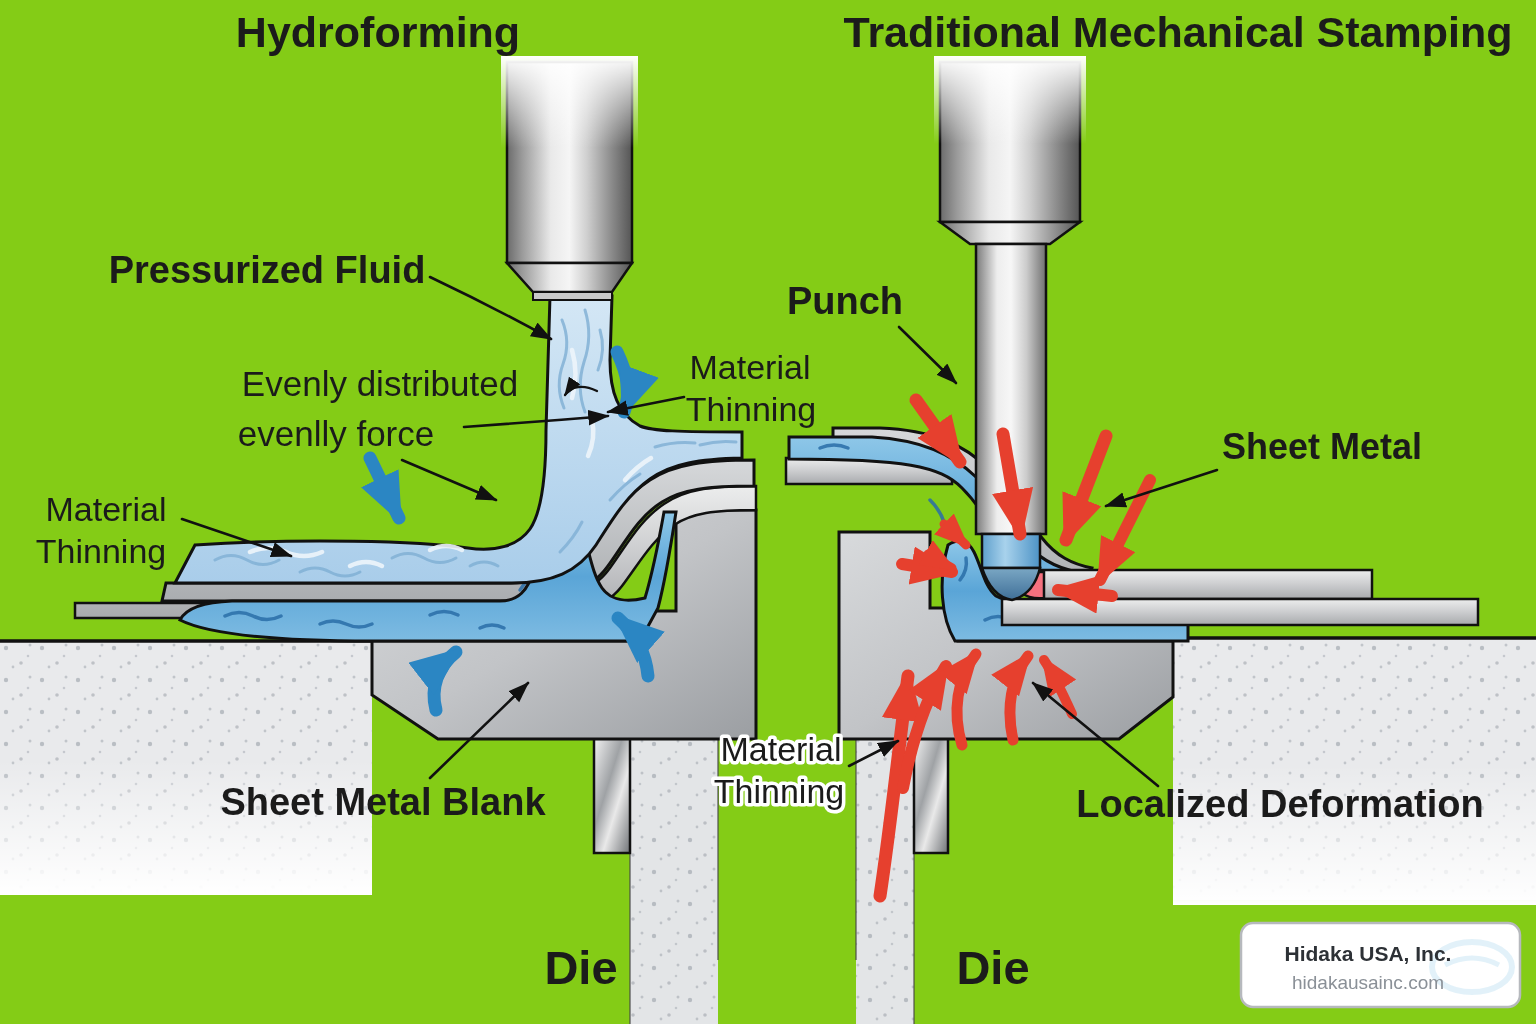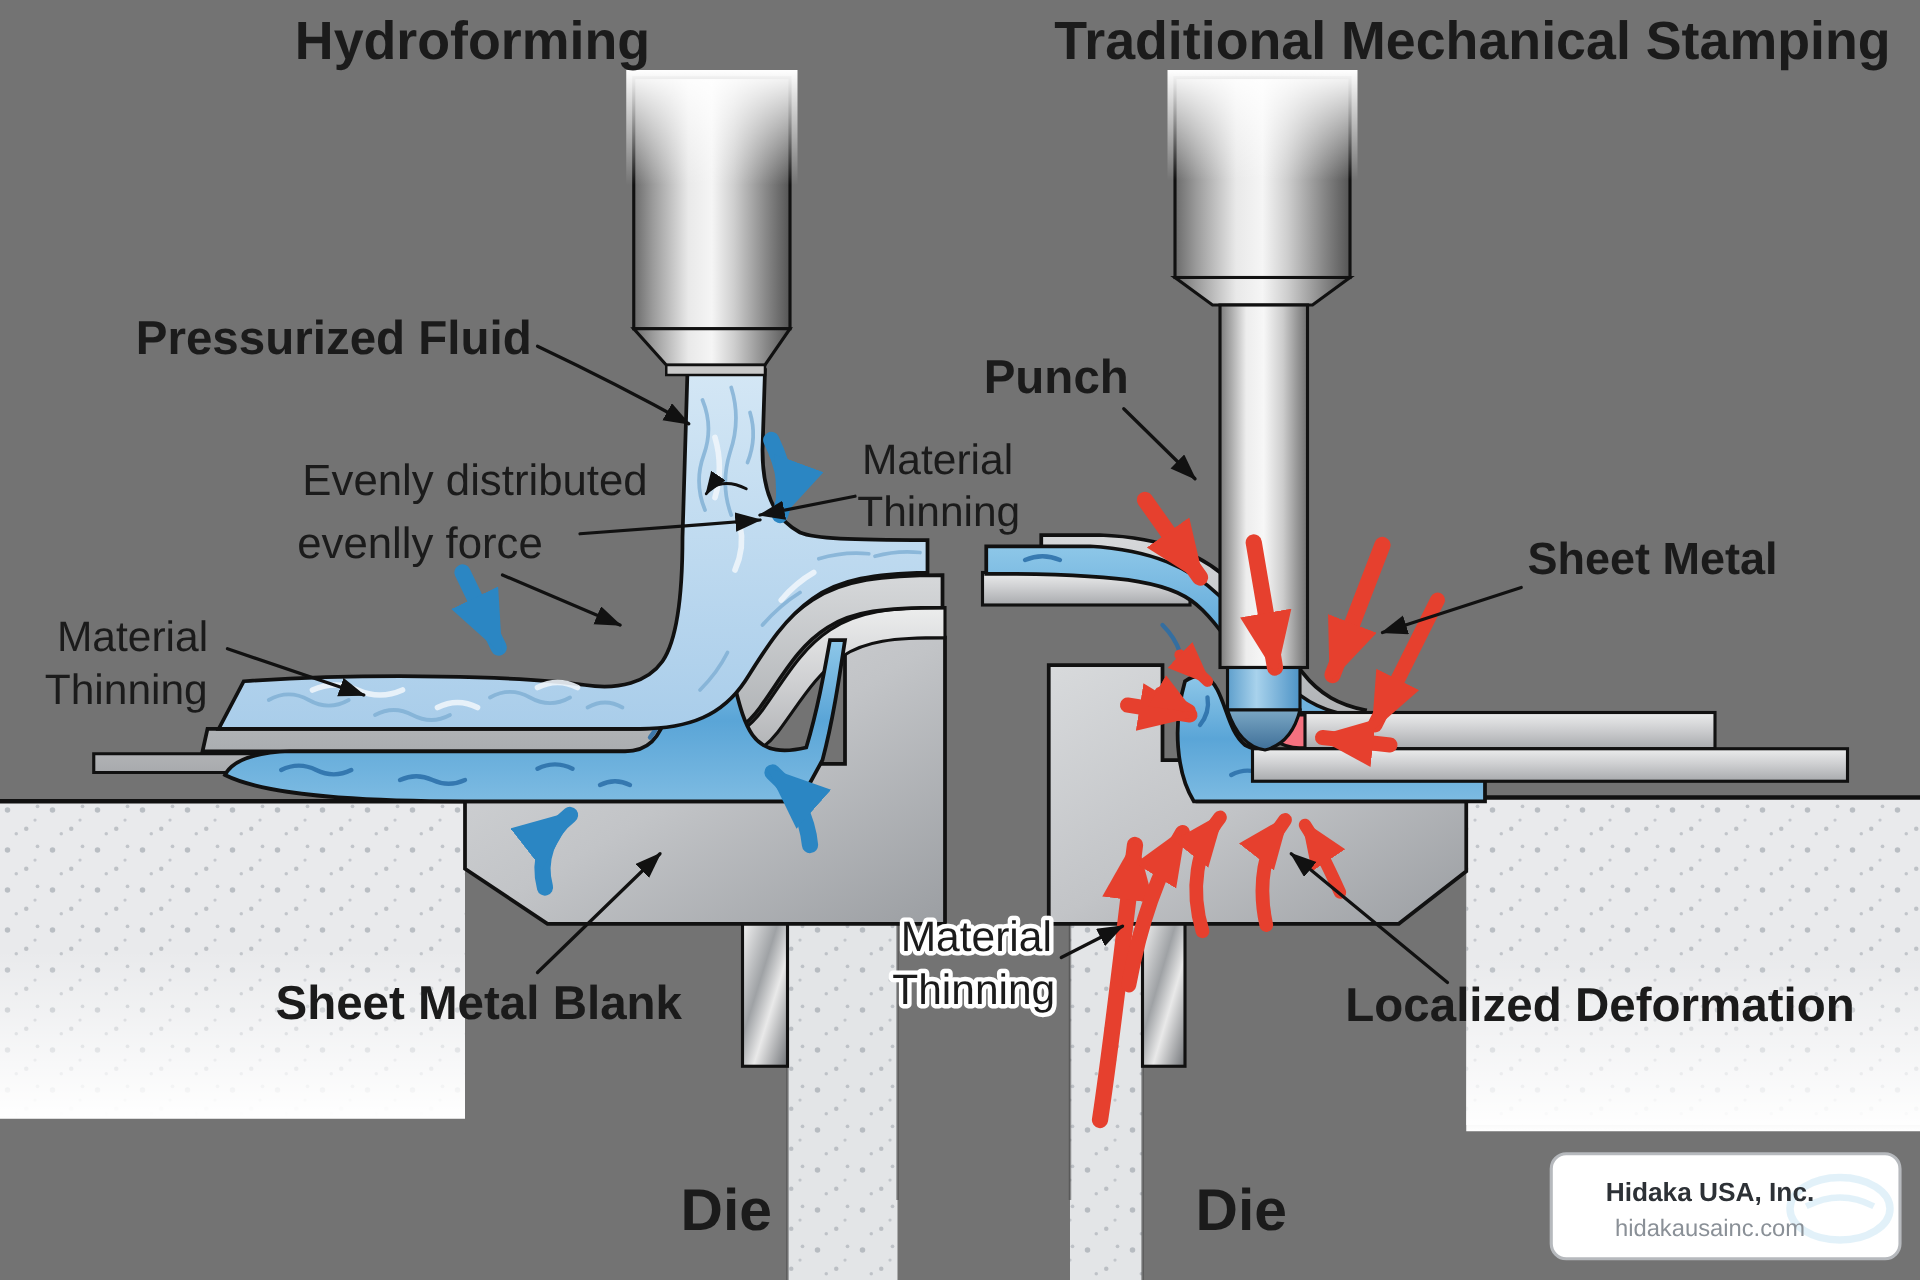--- a/index.html
+++ b/index.html
@@ -1,16 +1,16 @@
 <!DOCTYPE html>
 <html><head>
 <meta charset="utf-8">
 <style>
   html,body{margin:0;padding:0;background:#ffffff;}
-  .stage{position:relative;width:1536px;height:1024px;background:#737373;overflow:hidden;
+  .stage{position:relative;width:1536px;height:1024px;background:#84cc16;overflow:hidden;
          font-family:"Liberation Sans", sans-serif;}
   svg{position:absolute;inset:0;display:block;}
   text{fill:#1b1b1b;}
   .t-title{font-size:43px;font-weight:700;}
   .t-bold{font-size:38px;font-weight:700;}
   .t-bold-sm{font-size:36px;font-weight:700;}
   .t-reg{font-size:34px;font-weight:400;}
   .t-reg-lg{font-size:35px;font-weight:400;}
   .t-die{font-size:47px;font-weight:700;}
   .halo{paint-order:stroke;stroke:#ffffff;stroke-width:7px;stroke-linejoin:round;}

